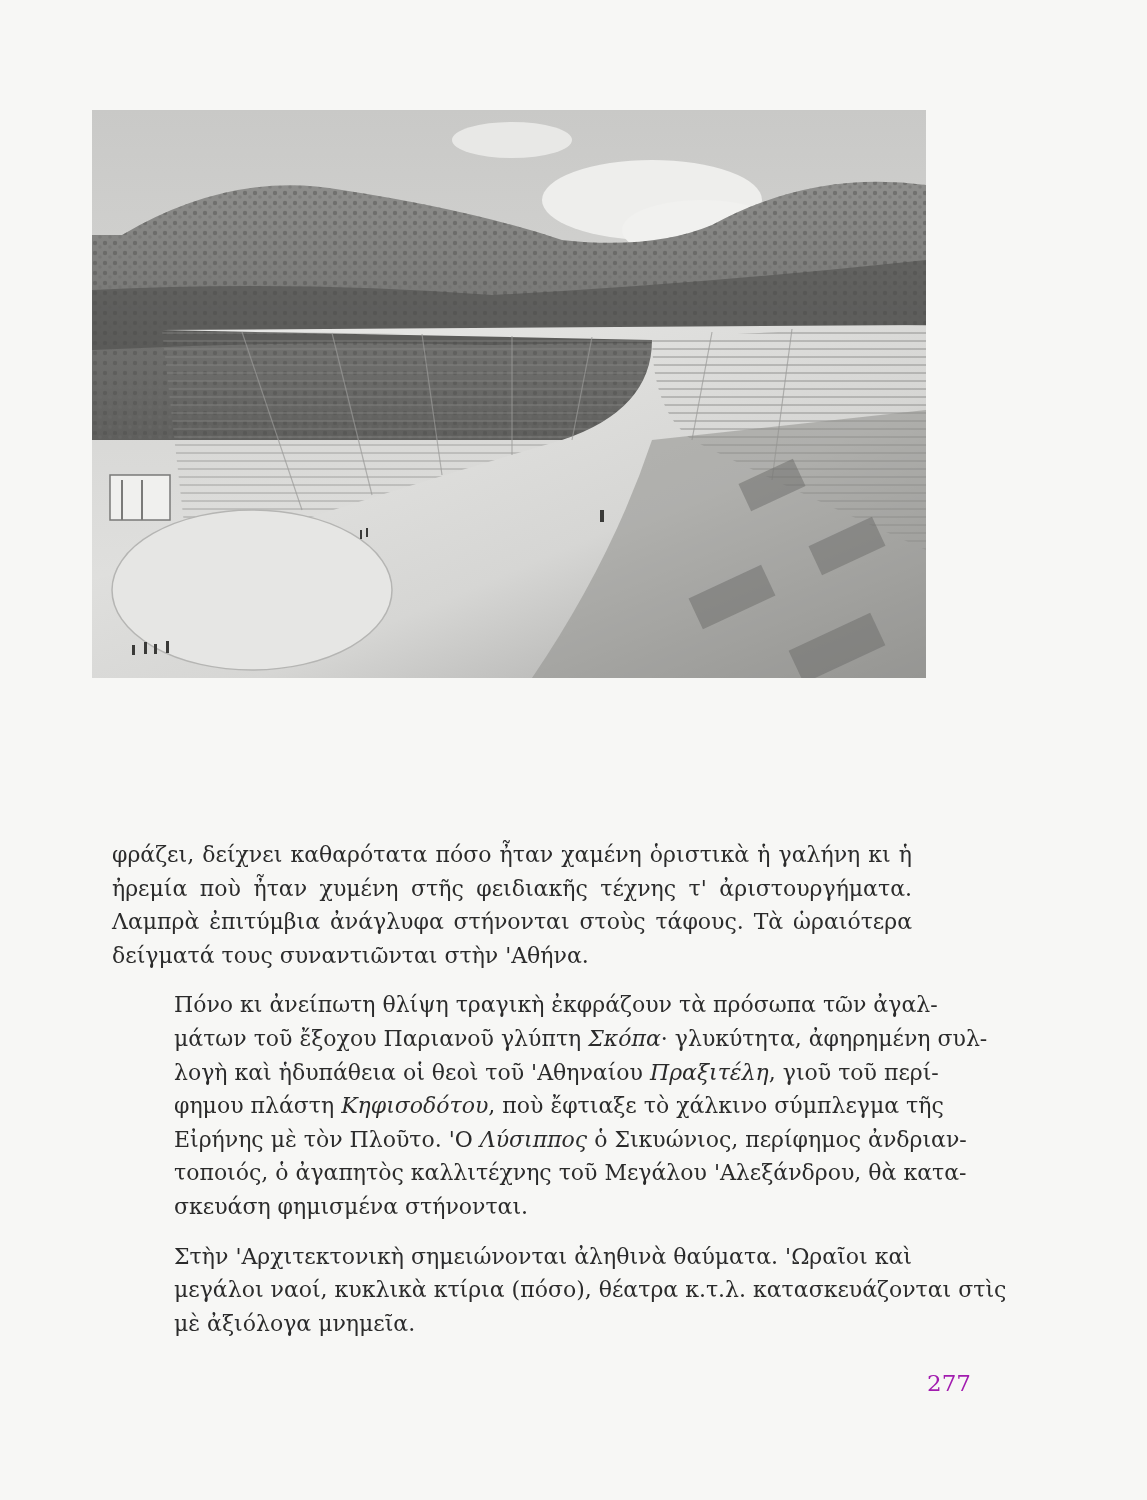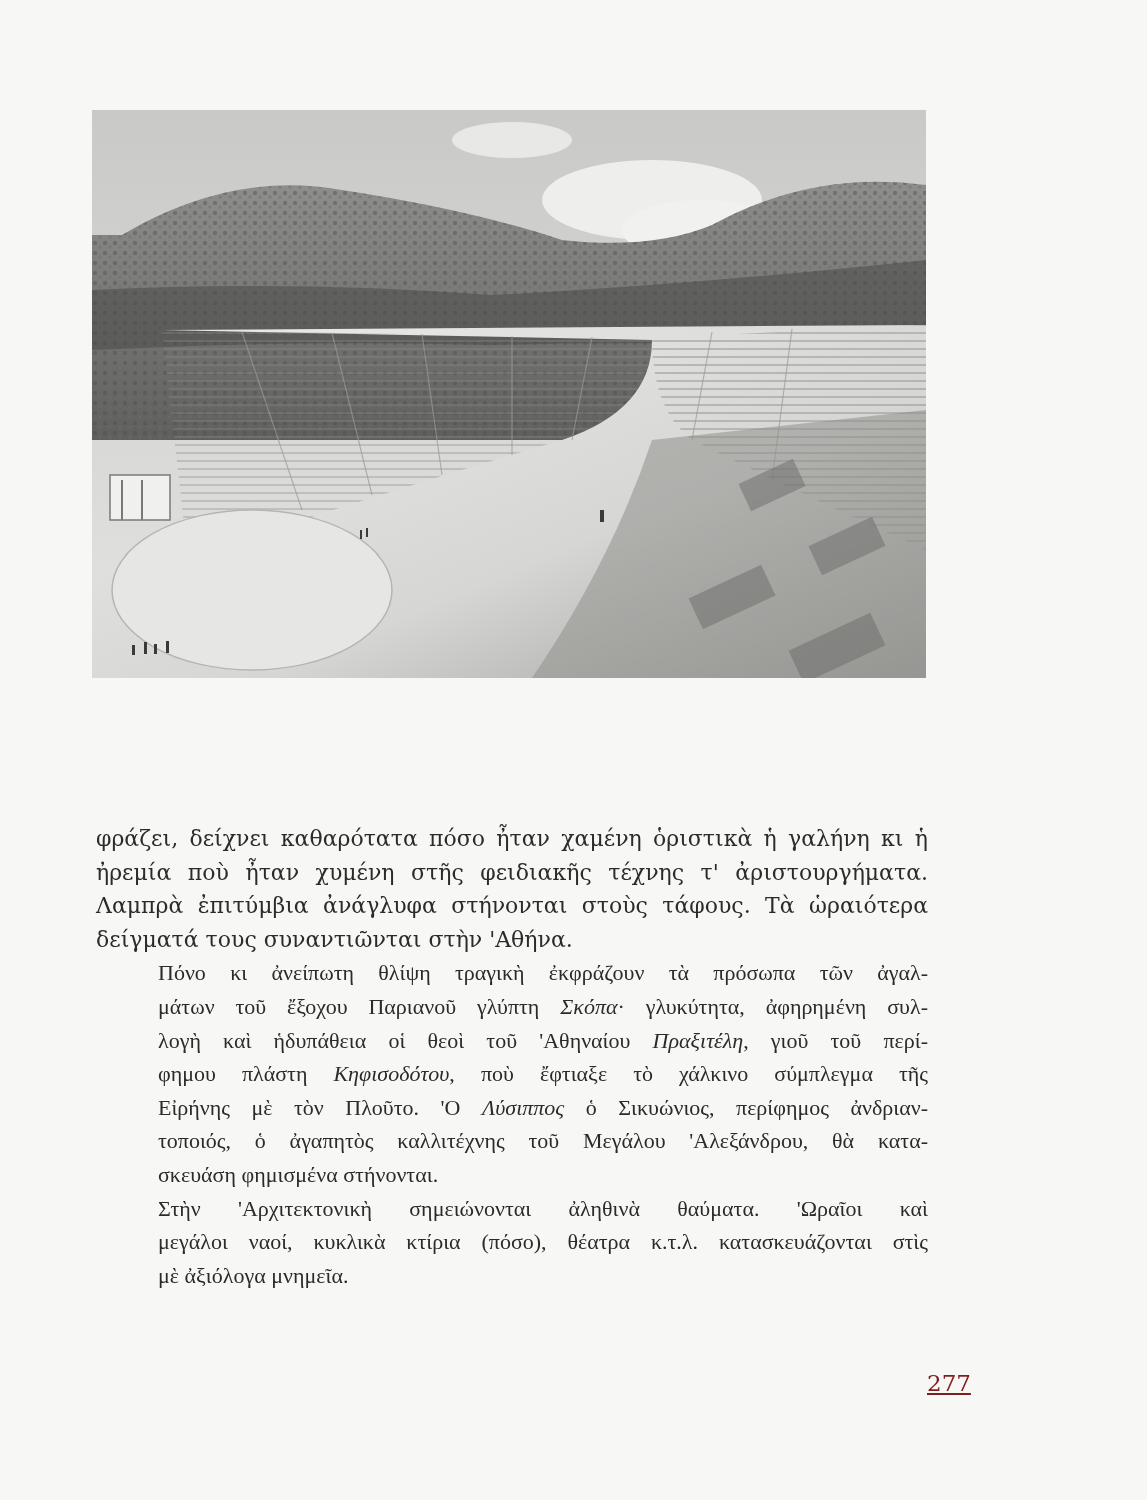--- a/index.html
+++ b/index.html
@@ -38,38 +38,37 @@
   
   .body-text {
     position: absolute;
     left: 96px; top: 822px;
     width: 832px;
     font-size: 22px;
     line-height: 33.6px;
     text-align: justify;
     color: #2b2b2b;
   }
-  .body-text p { margin: 0; }
-  .body-text p.indent { text-indent: 62px; font-family: Liberation Serif, serif; }
+  .body-text p { margin: 16px; }
+  .body-text p.indent { text-indent: 62px; }
   .body-text .line {
     display: block;
     text-align: justify;
     text-align-last: justify;
     white-space: nowrap;
   }
   .body-text .line.last { text-align-last: left; }
   .body-text em { font-style: italic; }
 
   
   .page-number {
     position: absolute;
     left: 927px; top: 1370px;
     font-size: 23px;
-    color: #7f1d1d;
-    text-decoration: underline;
+    color: #a21caf;
   }
 </style>
 </head>
 <body>
 
 <div class="page">
 
   <div class="photo" title="Theatre of Epidaurus">
     <svg viewBox="0 0 834 568" preserveAspectRatio="none">
       <defs>

